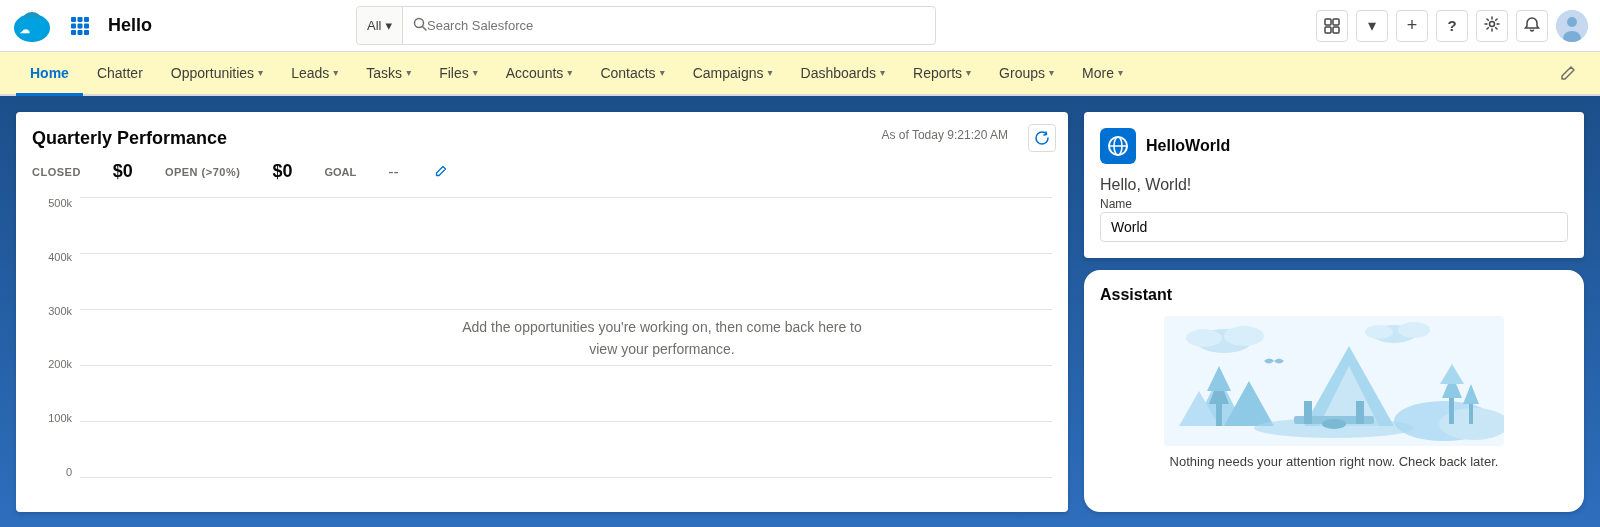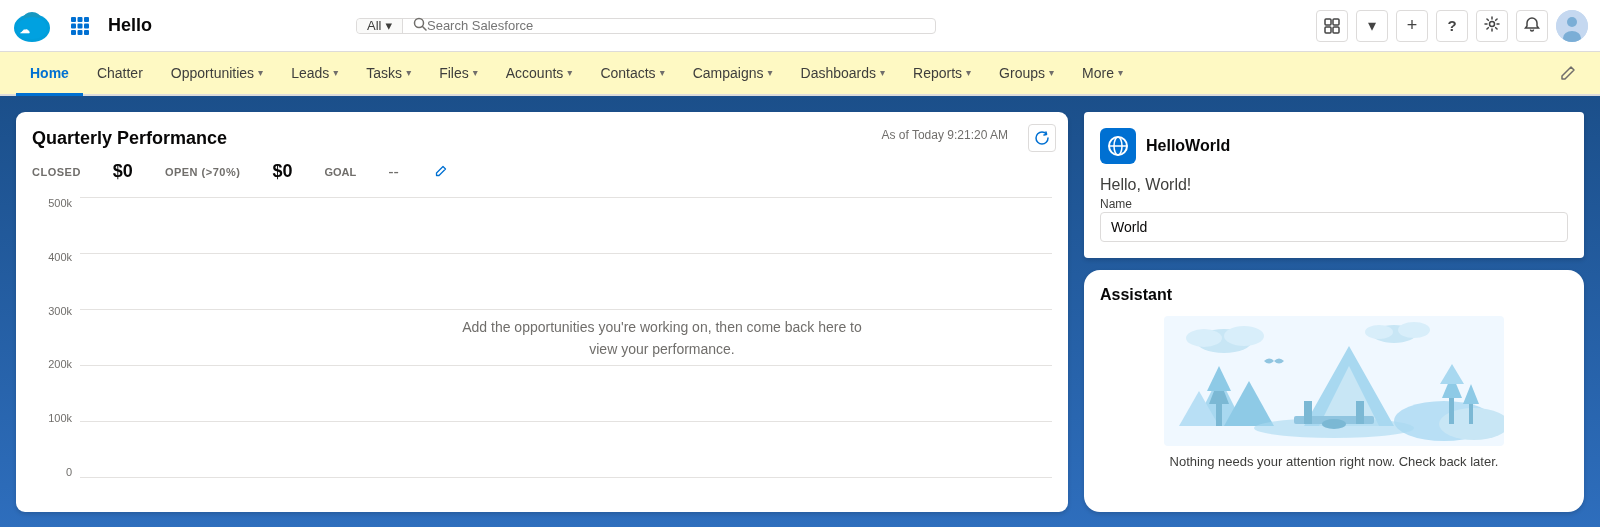--- a/index.html
+++ b/index.html
@@ -37,21 +37,21 @@
       color: #080707;
       margin-right: 8px;
     }
     .search-container {
       flex: 1;
       display: flex;
       align-items: center;
       max-width: 580px;
       border: 1px solid #dddbda;
       border-radius: 4px;
-      height: 16px;
+      height: 39px;
       background: #fff;
       margin: 0 auto;
     }
     .search-all-btn {
       display: flex;
       align-items: center;
       gap: 4px;
       padding: 0 10px;
       height: 100%;
       border-right: 1px solid #dddbda;
@@ -150,21 +150,21 @@
       min-height: calc(527px - 52px - 44px);
       padding: 16px;
       display: flex;
       gap: 16px;
     }
 
     
     .left-panel {
       flex: 1;
       background: #fff;
-      border-radius: 9px;
+      border-radius: 4px;
       box-shadow: 0 2px 4px rgba(0,0,0,0.16);
       padding: 16px;
       min-height: 400px;
       position: relative;
     }
     .panel-title {
       font-size: 18px;
       font-weight: 700;
       color: #080707;
       margin-bottom: 12px;

